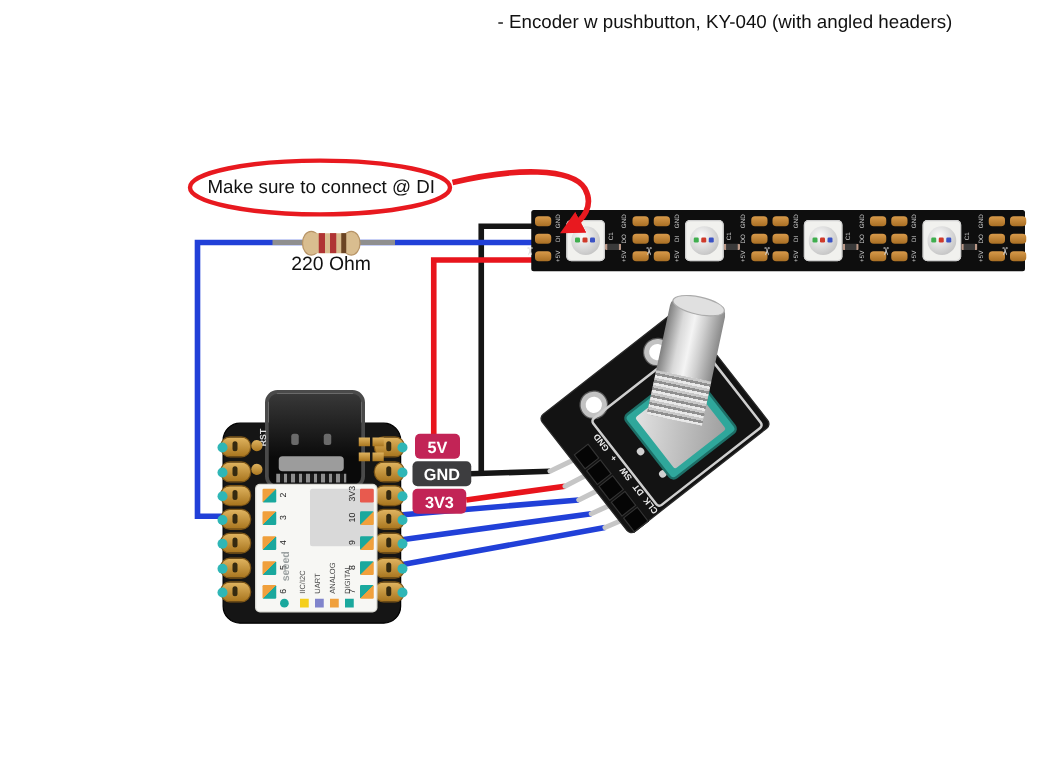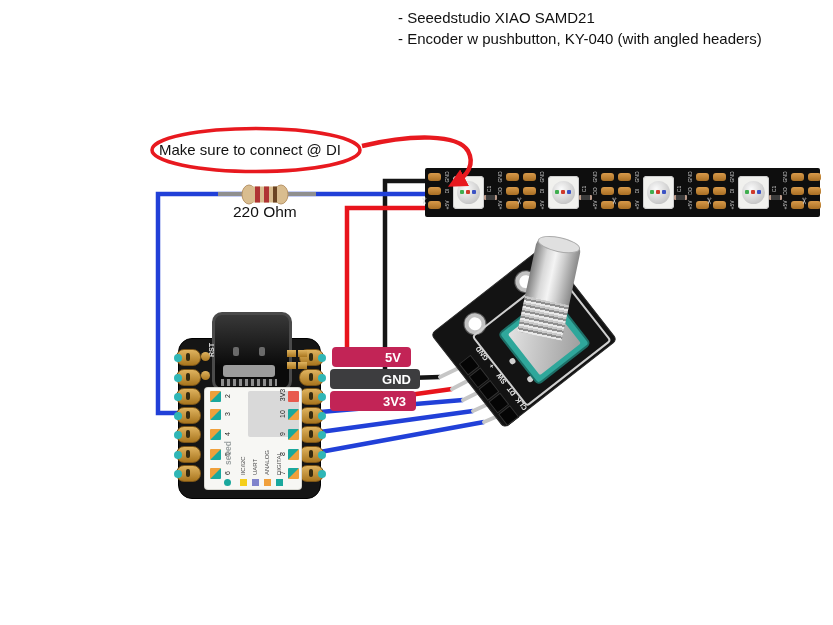--- a/index.html
+++ b/index.html
@@ -3,25 +3,25 @@
 <meta charset="utf-8">
 <style>
   html,body{margin:0;padding:0;background:#fff;}
   #canvas{position:relative;width:833px;height:625px;background:#fff;overflow:hidden;
           font-family:"Liberation Sans",sans-serif;}
   .abs{position:absolute;}
   svg.layer{position:absolute;left:0;top:0;z-index:1;}
   svg.toplayer{position:absolute;left:0;top:0;z-index:6;pointer-events:none;}
   #bom{position:absolute;left:398px;top:8px;z-index:4;color:#111;font-size:15px;line-height:20.5px;}
   #bom .bom-line{white-space:nowrap;}
-  #annotation-text{position:absolute;left:159px;top:141px;width:196px;
+  #annotation-text{position:absolute;left:159px;top:141px;width:196px;text-align:center;
       font-size:15px;color:#111;z-index:7;white-space:nowrap;}
   #resistor-label{position:absolute;left:233px;top:203px;font-size:15.5px;color:#111;z-index:4;}
   .pin-label{position:absolute;z-index:5;color:#fff;font-weight:bold;font-size:13px;
-      border-radius:4px;display:flex;align-items:center;justify-content:center;padding-left:43px;}
+      border-radius:4px;display:flex;align-items:center;justify-content:center;}
   #lbl-5v{left:332px;top:347px;width:36px;height:20px;}
   #lbl-gnd{left:330px;top:369px;width:47px;height:20px;}
   #lbl-3v3{left:330px;top:391px;width:43px;height:20px;}
   
   #led-strip{position:absolute;left:425px;top:168px;width:395px;height:49px;background:#0e0e0e;
       border-radius:2px;z-index:2;}
   .seg{position:absolute;top:0;height:49px;width:95px;}
   .strip-pad{position:absolute;width:13px;height:8px;border-radius:3px;}
   .led{position:absolute;left:28px;top:8px;width:31px;height:33px;background:#f1f1ee;border-radius:4px;
       box-shadow:0 0 0 1px #cfcfcf inset;}
@@ -110,21 +110,20 @@
       <line x1="465" y1="365" x2="440" y2="377" stroke-width="4" class="silverpin" stroke="#c6c6c6"></line>
       <line x1="475" y1="377" x2="452" y2="389" stroke-width="4" class="silverpin" stroke="#c6c6c6"></line>
       <line x1="485" y1="389" x2="463" y2="400" stroke-width="4" class="silverpin" stroke="#c6c6c6"></line>
       <line x1="495" y1="401" x2="473" y2="411" stroke-width="4" class="silverpin" stroke="#c6c6c6"></line>
       <line x1="505" y1="413" x2="484" y2="422" stroke-width="4" class="silverpin" stroke="#c6c6c6"></line>
     </g>
   </svg>
 
   <div id="bom">
     <div id="bom-items">
-        <div class="bom-line">- Seeedstudio XIAO SAMD21</div>
         <div class="bom-line">- Encoder w pushbutton, KY-040 (with angled headers)</div>
       </div>
   </div>
 
   <div id="annotation-text">Make sure to connect @ DI</div>
   <div id="resistor-label">220 Ohm</div>
 
   <div id="led-strip">
       <div class="seg" style="left: 0px;">
         <div class="scis" style="left: -5px; top: 28px;">✂</div>

